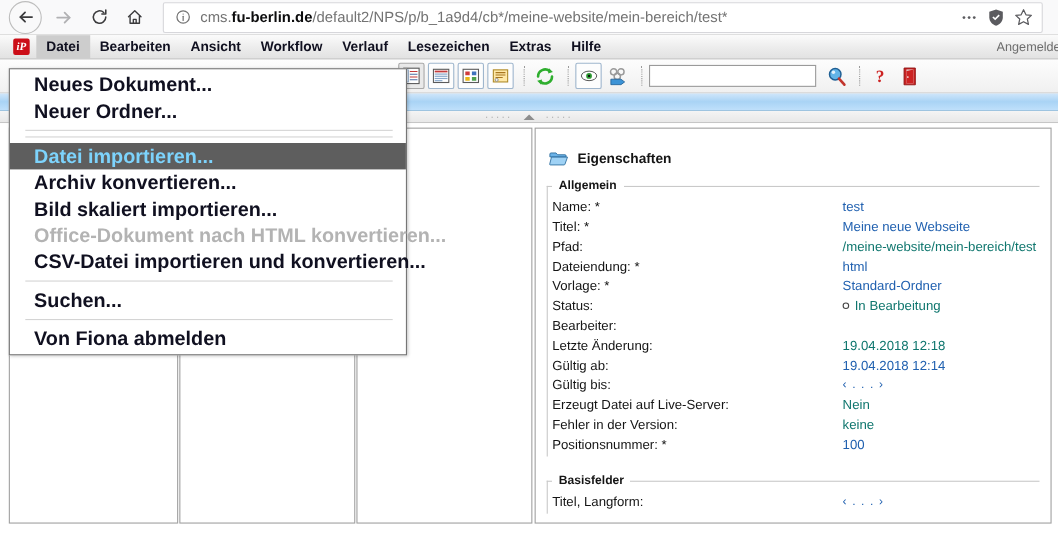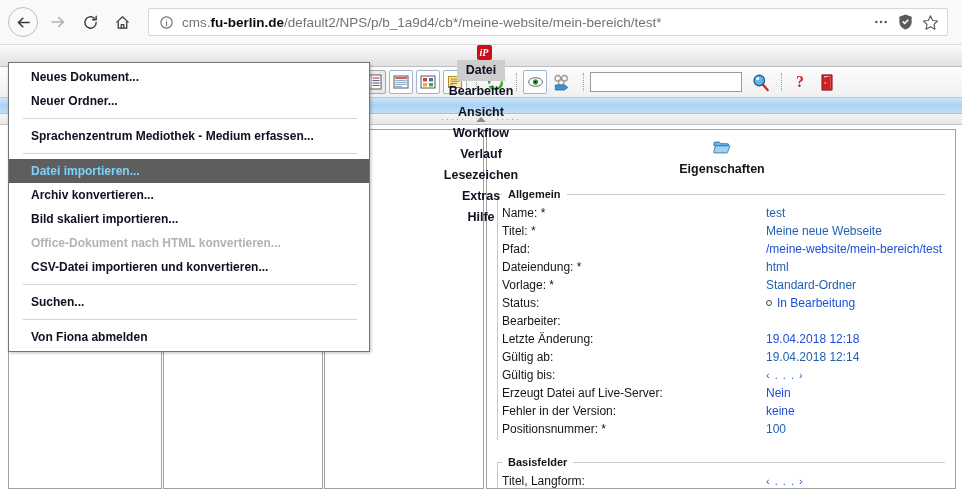--- a/index.html
+++ b/index.html
@@ -5,21 +5,21 @@
   * { box-sizing: border-box; margin: 0; padding: 0; }
   html, body {
     width: 962px; height: 502px;
     font-family: "Liberation Sans", sans-serif;
     background: #ffffff;
     overflow: hidden;
   }
 
   
   .browser-bar {
-    height: 45px;
+    height: 32px;
     background: #f9f9fa;
     display: flex;
     align-items: center;
     padding: 0 8px;
     border-bottom: 1px solid #dcdcdc;
   }
   .nav-btn {
     width: 32px; height: 32px;
     display: flex; align-items: center; justify-content: center;
     color: #0c0c0d;
@@ -65,21 +65,20 @@
     height: 22px;
     background: linear-gradient(to bottom, #fbfbfb 0%, #ececec 55%, #e2e2e2 100%);
     border-bottom: 1px solid #bfbfbf;
     display: flex;
     align-items: center;
     font-size: 12.5px;
     font-weight: bold;
     color: #101020;
     position: relative;
     z-index: 5;
-    flex-direction: column;
   }
   .ip-logo {
     width: 15px; height: 15px;
     background: #cc0e18;
     margin-left: 12px; margin-right: 6px;
     border-radius: 2px;
     position: relative;
     flex: none;
   }
   .ip-logo::before {
@@ -207,22 +206,21 @@
     padding: 8px 10px 0 10px;
     overflow: hidden;
   }
 
   .props-header {
     display: flex; align-items: center;
     gap: 8px;
     font-size: 12.5px;
     font-weight: bold;
     color: #151515;
-    margin: 2px 0 12px 2px;
-    flex-direction: column;
+    margin: 12px 0 12px 2px;
   }
   .folder-icon {
     width: 18px; height: 14px; flex: none;
     position: relative;
   }
 
   fieldset.group {
     border: 1px solid #c9c9c9;
     border-right: none;
     border-bottom: none;
@@ -243,21 +241,21 @@
     color: #151515;
   }
   table.fields td {
     padding: 1px 0 1px 4px;
     vertical-align: top;
     line-height: 16px;
     white-space: nowrap;
   }
   td.label { width: 264px; }
   td.value.link { color: #2161b0; }
-  td.value.plain { color: #1d4ed8; }
+  td.value.plain { color: #0f766e; }
   td.value.ellipsis { color: #2161b0; letter-spacing: 1px; font-size: 11px; }
   .status-dot {
     display: inline-block;
     width: 6px; height: 6px;
     border: 1px solid #454545;
     border-radius: 50%;
     margin-right: 5px;
     vertical-align: middle;
     position: relative;
     top: -1px;
@@ -267,21 +265,21 @@
   .dropdown {
     position: absolute;
     left: 8px;
     top: 62px;
     width: 362px;
     background: #ffffff;
     border: 1px solid #767676;
     box-shadow: 1px 1px 3px rgba(0,0,0,0.25);
     z-index: 50;
     padding: 2px 0 2px 0;
-    font-size: 12px;
+    font-size: 18px;
     font-weight: bold;
     color: #101020;
   }
   .dd-item {
     padding: 3px 10px 3px 22px;
     line-height: 18px;
     white-space: nowrap;
   }
   .dd-item.highlight {
     background: #5e5e5e;
@@ -554,21 +552,20 @@
         </tbody>
       </table>
     </fieldset>
   </div>
 </div>
 
 <div class="dropdown">
   <div class="dd-item">Neues Dokument...</div>
   <div class="dd-item">Neuer Ordner...</div>
   <div class="dd-sep"></div>
-  <div class="dd-item">Sprachenzentrum Mediothek - Medium erfassen...</div>
   <div class="dd-sep"></div>
   <div class="dd-item highlight">Datei importieren...</div>
   <div class="dd-item">Archiv konvertieren...</div>
   <div class="dd-item">Bild skaliert importieren...</div>
   <div class="dd-item disabled">Office-Dokument nach HTML konvertieren...</div>
   <div class="dd-item">CSV-Datei importieren und konvertieren...</div>
   <div class="dd-sep"></div>
   <div class="dd-item">Suchen...</div>
   <div class="dd-sep"></div>
   <div class="dd-item">Von Fiona abmelden</div>

